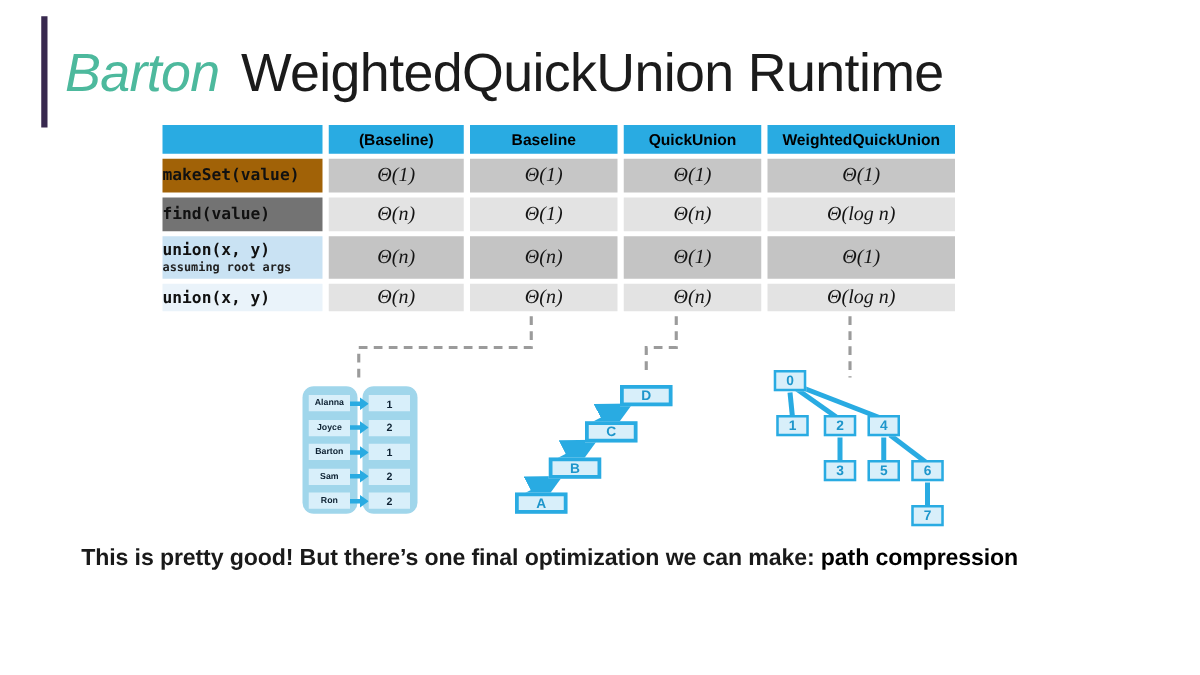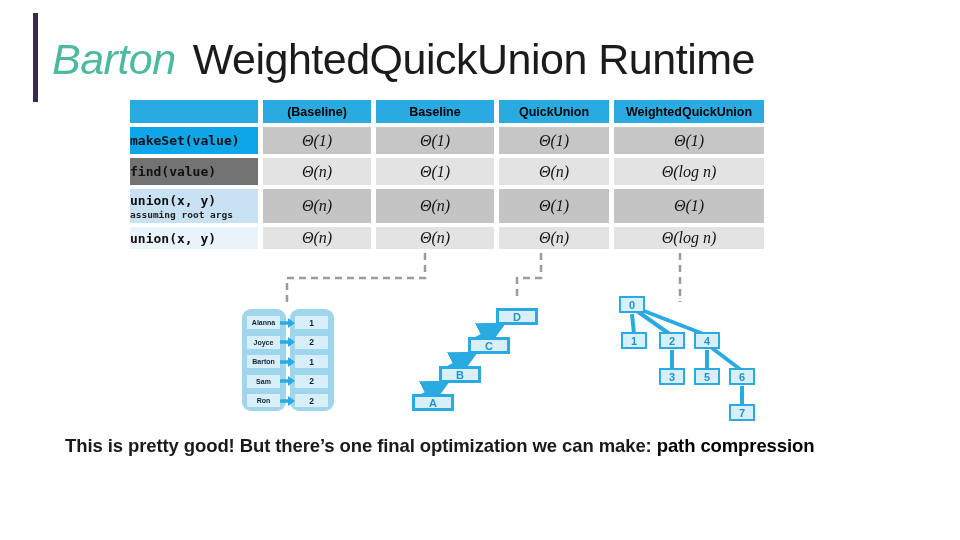--- a/index.html
+++ b/index.html
@@ -19,21 +19,21 @@
   th.hdr{background:#29ABE2;color:#000000;font-size:12.5px;font-weight:bold;
          text-align:center;height:23px;vertical-align:middle;}
   col.c-label{width:128px;} col.c-base{width:108px;} col.c-qf{width:118px;}
   col.c-qu{width:110px;} col.c-wqu{width:150px;}
   td.label{font-family:"DejaVu Sans Mono","Liberation Mono",monospace;font-weight:bold;
            font-size:13px;color:#111;text-align:left;padding-left:7px;vertical-align:middle;}
   td.label .sub{display:block;font-size:9.5px;font-weight:bold;color:#222;margin-top:1px;}
   td.val{font-family:"Liberation Serif",serif;font-size:16px;color:#141414;
          text-align:center;vertical-align:middle;font-style:italic;}
   tr.r0 td{height:27px;} tr.r1 td{height:27px;} tr.r2 td{height:34px;} tr.r3 td{height:22px;}
-  tr.r0 td.label{background:#0ea5e9;margin-left:46px;} tr.r1 td.label{background:#737373;}
+  tr.r0 td.label{background:#a16207;margin-left:46px;} tr.r1 td.label{background:#737373;}
   tr.r2 td.label{background:#C9E2F3;} tr.r3 td.label{background:#EAF3FA;}
   tr.r0 td.val{background:#C6C6C6;} tr.r1 td.val{background:#E3E3E3;}
   tr.r2 td.val{background:#C4C4C4;} tr.r3 td.val{background:#E3E3E3;}
 
   
   .connectors{position:absolute;left:280px;top:250px;}
 
   
   .map-panel{position:absolute;background:#A0D6EB;border-radius:9px;width:44px;height:102px;top:309px;}
   .map-panel.names{left:242px;} .map-panel.vals{left:290px;}

